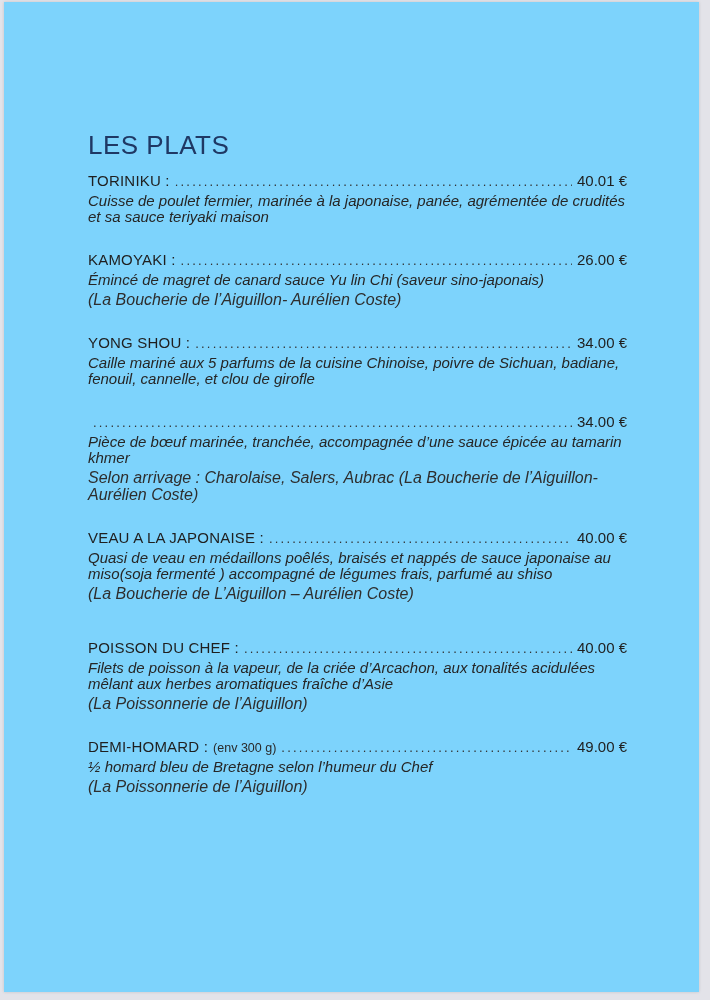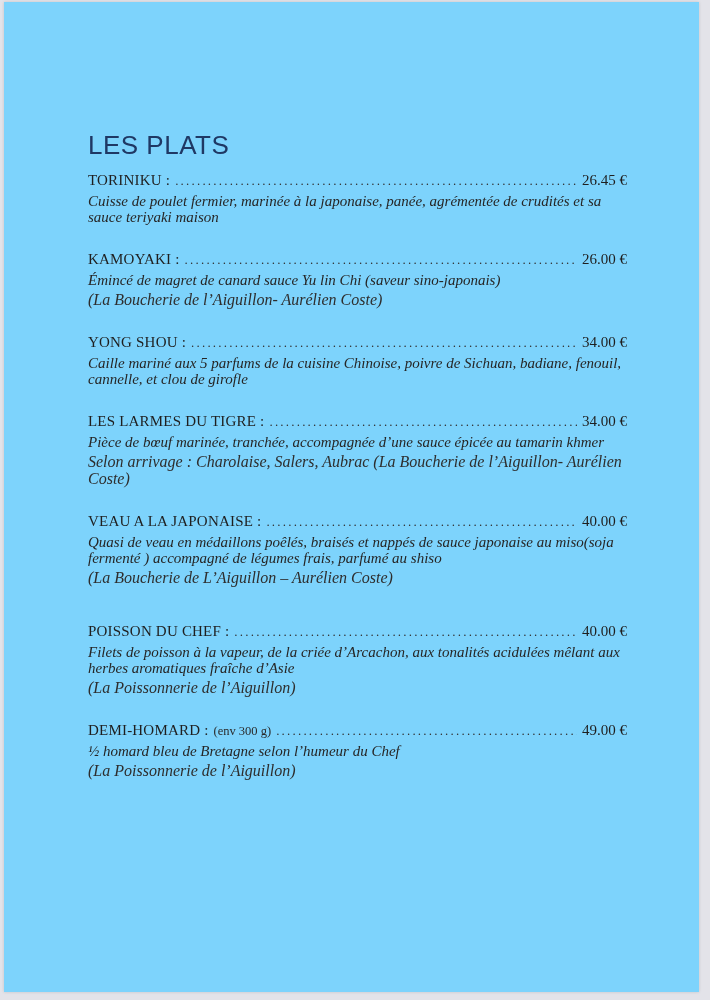--- a/index.html
+++ b/index.html
@@ -26,21 +26,20 @@
   }
   .section-title {
     font-size: 26px;
     font-weight: 400;
     color: #1f3864;
     letter-spacing: 0.5px;
     margin: 0 0 11px 0;
   }
   .menu-item {
     margin-bottom: 26px;
-    font-family: Liberation Serif, serif;
   }
   .menu-item.gap-before {
     margin-top: 37px;
   }
   .item-line {
     display: flex;
     align-items: baseline;
     font-size: 15px;
     color: #1f1f1f;
     margin-bottom: 4px;
@@ -90,21 +89,21 @@
 
 <div class="page">
   <div class="content">
 
     <h1 class="section-title">LES PLATS</h1>
 
     <div class="menu-item">
       <div class="item-line">
         <span class="item-name">TORINIKU :</span>
         <span class="leader-dots">................................................................................................................................................................................................................................................</span>
-        <span class="item-price">26.45 €</span>
+        <span class="item-price">40.01 €</span>
       </div>
       <div class="item-desc">Cuisse de poulet fermier, marinée à la japonaise, panée, agrémentée de crudités et sa sauce teriyaki maison</div>
     </div>
 
     <div class="menu-item">
       <div class="item-line">
         <span class="item-name">KAMOYAKI :</span>
         <span class="leader-dots">................................................................................................................................................................................................................................................</span>
         <span class="item-price">26.00 €</span>
       </div>
@@ -116,21 +115,20 @@
       <div class="item-line">
         <span class="item-name">YONG SHOU :</span>
         <span class="leader-dots">................................................................................................................................................................................................................................................</span>
         <span class="item-price">34.00 €</span>
       </div>
       <div class="item-desc">Caille mariné aux 5 parfums de la cuisine Chinoise, poivre de Sichuan, badiane, fenouil, cannelle, et clou de girofle</div>
     </div>
 
     <div class="menu-item">
       <div class="item-line">
-        <span class="item-name">LES LARMES DU TIGRE :</span>
         <span class="leader-dots">................................................................................................................................................................................................................................................</span>
         <span class="item-price">34.00 €</span>
       </div>
       <div class="item-desc">Pièce de bœuf marinée, tranchée, accompagnée d’une sauce épicée au tamarin khmer</div>
       <div class="item-source">Selon arrivage : Charolaise, Salers, Aubrac (La Boucherie de l’Aiguillon- Aurélien Coste)</div>
     </div>
 
     <div class="menu-item">
       <div class="item-line">
         <span class="item-name">VEAU A LA JAPONAISE :</span>

